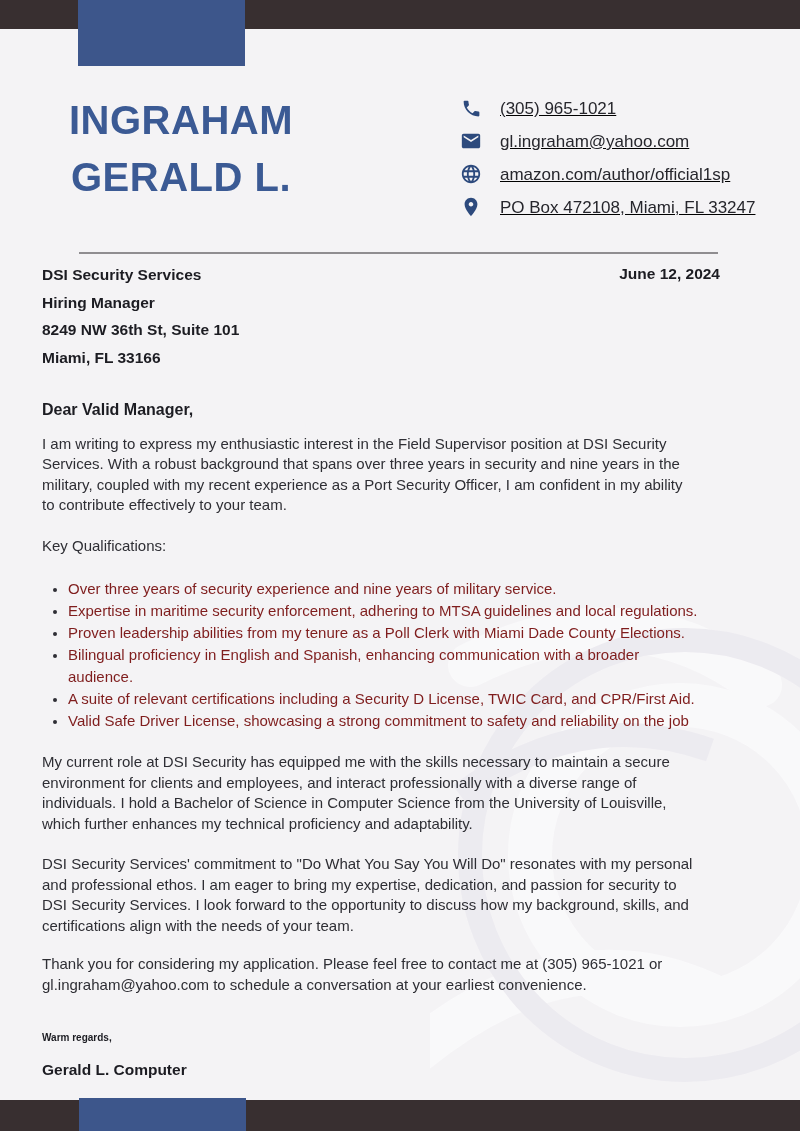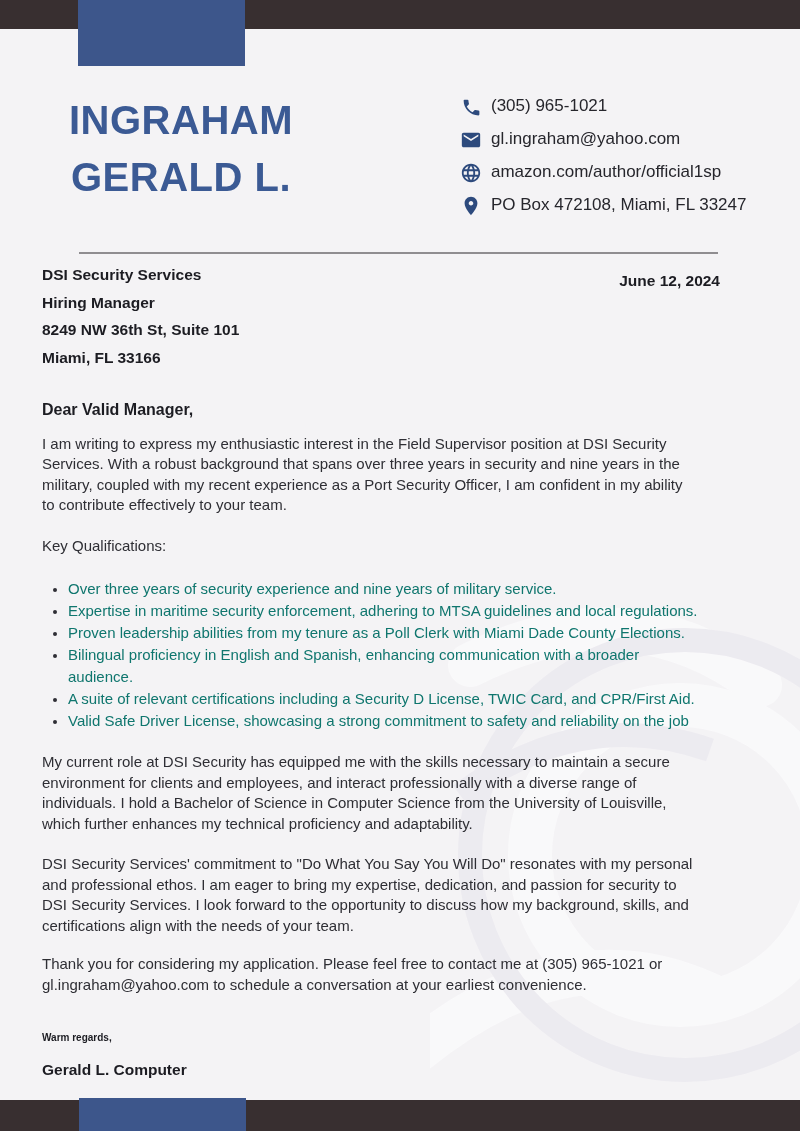--- a/index.html
+++ b/index.html
@@ -23,41 +23,41 @@
   
   .watermark { position: absolute; left: 430px; top: 585px; opacity: 0.65; pointer-events: none; }
 
   
   .name {
     position: absolute; left: 40px; top: 92px; width: 282px;
     text-align: center; font-size: 40px; font-weight: bold;
     letter-spacing: 0.5px; line-height: 57px; color: #3b5a94;
   }
   .contact { position: absolute; left: 460px; top: 96px; display: flex; flex-direction: column; gap: 10px; }
-  .contact-row { display: flex; align-items: flex-start; gap: 9px; height: 23px; }
+  .contact-row { display: flex; align-items: flex-end; gap: 18px; height: 23px; text-decoration: underline; }
   .contact-icon { width: 22px; height: 22px; flex: 0 0 22px; color: #2d4a7d; display: flex; align-items: center; justify-content: center; }
   .contact-icon svg { display: block; }
   .contact-text { font-size: 17px; color: #26262c; white-space: nowrap; }
 
   .divider { position: absolute; left: 79px; top: 252px; width: 639px; height: 2px; background: #8f8d90; }
 
   
   .recipient { position: absolute; left: 42px; top: 261px; font-size: 15.5px; font-weight: bold; color: #1c1c22; line-height: 27.5px; }
-  .date { position: absolute; top: 267px; right: 80px; font-size: 15.5px; font-weight: bold; color: #1c1c22; line-height: 27.5px; }
+  .date { position: absolute; top: 260px; right: 80px; font-size: 15.5px; font-weight: bold; color: #1c1c22; line-height: 27.5px; }
 
   
   .letter { position: absolute; left: 42px; top: 400px; width: 745px; font-size: 15px; color: #2e2e34; }
   .letter p { margin: 0; white-space: pre-line; line-height: 20.5px; }
   .salutation { font-weight: bold; font-size: 16px; color: #1c1c22; line-height: 21px; margin-bottom: 13px !important; }
   .mb18 { margin-bottom: 18px !important; }
   .mb20 { margin-bottom: 20px !important; }
   .mb22 { margin-bottom: 22px !important; }
   .mb33 { margin-bottom: 33px !important; }
   ul.quals { margin: 0 0 20px 0; padding-left: 26px; }
-  ul.quals li { line-height: 22px; white-space: pre-line; color: #0f766e; }
+  ul.quals li { line-height: 22px; white-space: pre-line; color: #7f1d1d; }
   ul.quals li::marker { color: #2e2e34; font-size: 0.85em; }
   .closing { font-weight: bold; font-size: 10px; color: #1c1c22; line-height: 20px; margin-bottom: 11px !important; }
   .signature { font-weight: bold; font-size: 15.5px; color: #1c1c22; line-height: 20px; }
 </style>
 </head>
 <body>
 
 <div class="page">
 
   <svg class="watermark" width="400" height="530" viewBox="0 0 400 530">

